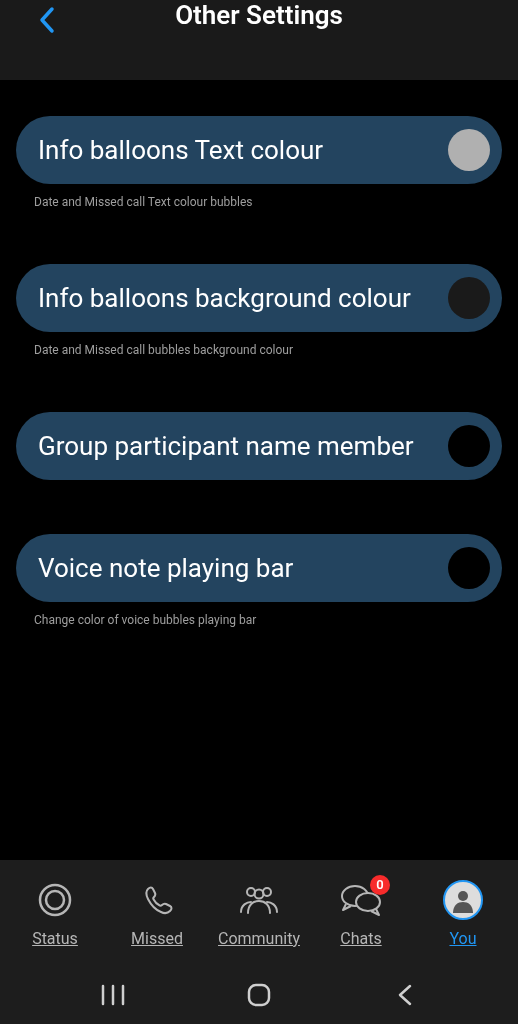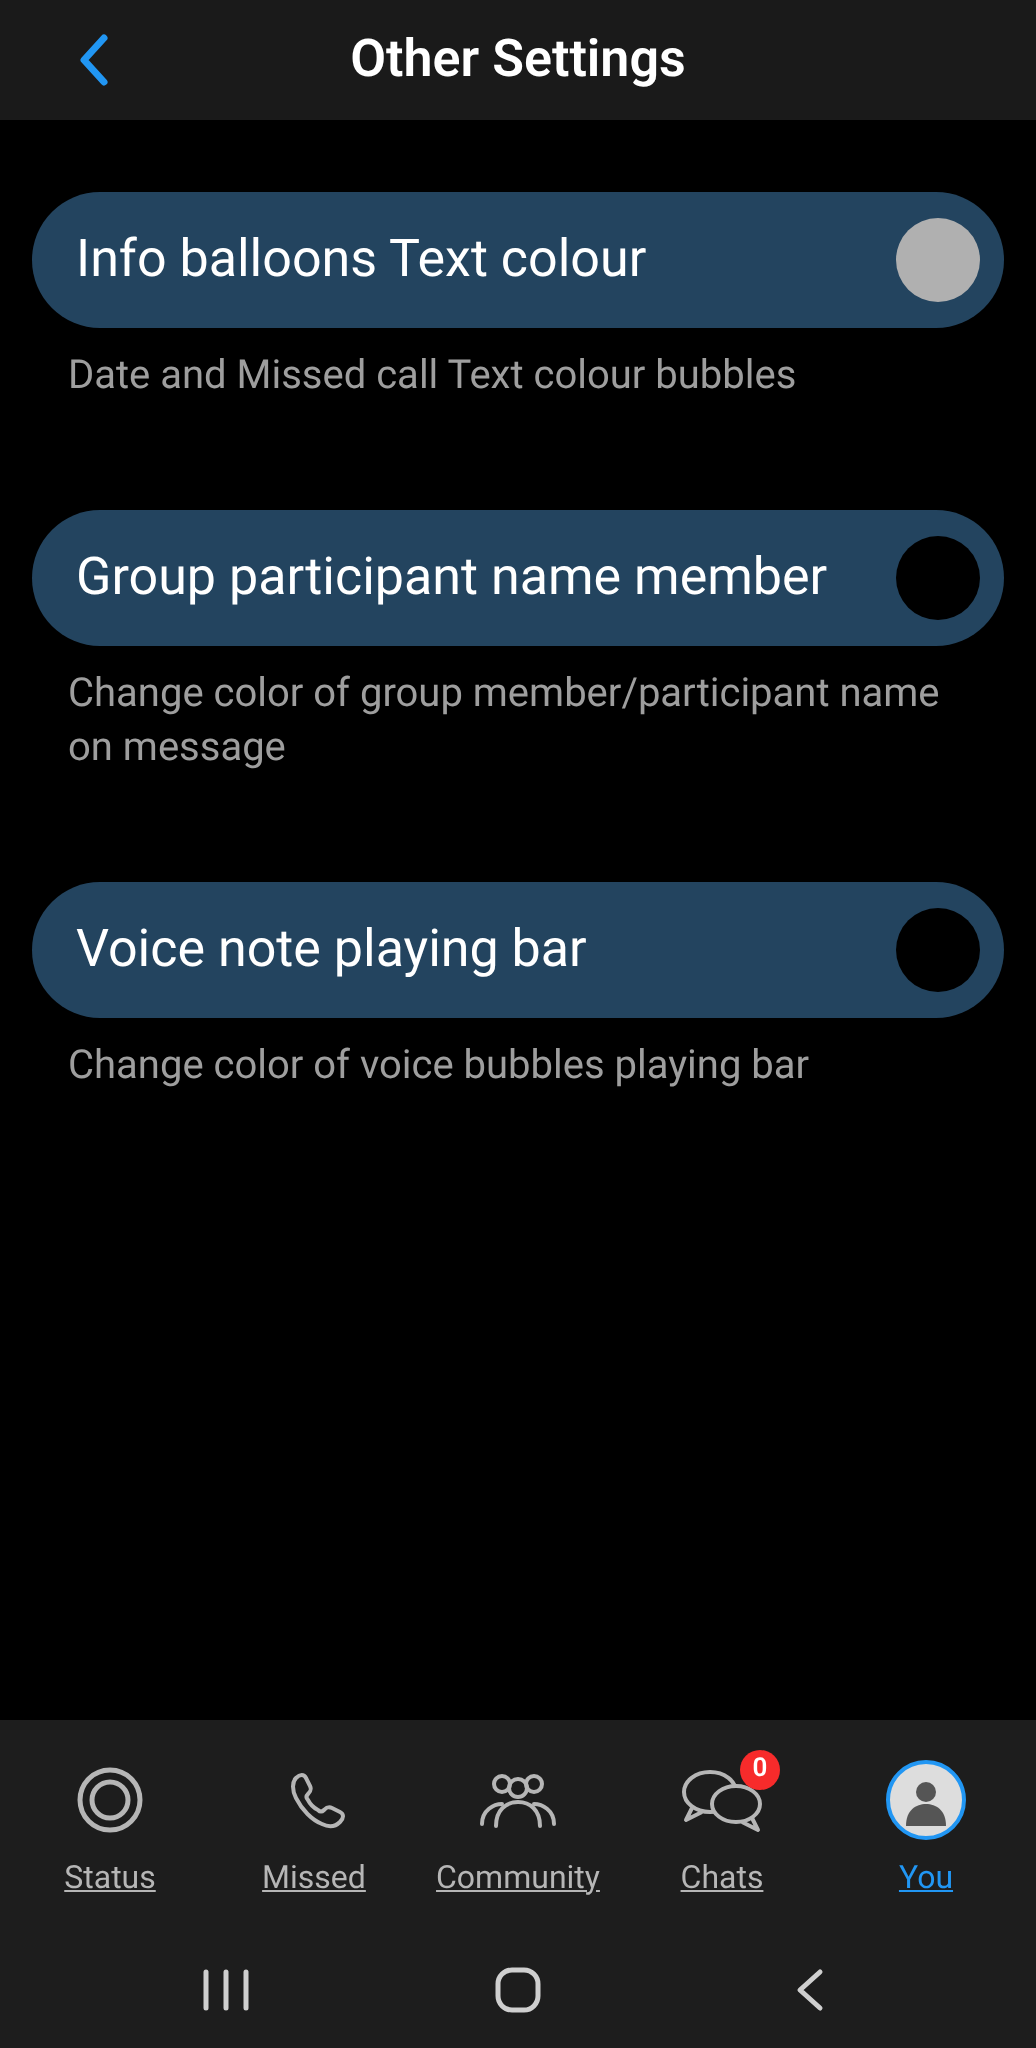--- a/index.html
+++ b/index.html
@@ -1,24 +1,24 @@
 <!DOCTYPE html>
 <html><head>
 <meta charset="utf-8">
 <style>
   * { margin: 0; padding: 0; box-sizing: border-box; }
   html, body { width: 518px; height: 1024px; background: #000; font-family: -apple-system, Roboto, Arial, sans-serif; overflow: hidden; }
   .screen { width: 518px; height: 1024px; display: flex; flex-direction: column; background: #000; }
 
   
   .topbar {
-    height: 60px;
+    height: 80px;
     background: #1a1a1a;
     display: flex;
-    align-items: center;
+    align-items: flex-start;
     padding: 0 27px;
     position: relative;
   }
   .back-icon {
     width: 40px; height: 40px;
     display: flex; align-items: center; justify-content: center;
   }
   .topbar-title {
     position: absolute;
     left: 0; right: 0;
@@ -50,21 +50,21 @@
     font-size: 26px;
     font-weight: 400;
   }
   .color-swatch {
     width: 42px; height: 42px;
     border-radius: 50%;
     flex-shrink: 0;
   }
   .setting-desc {
     color: #9e9e9e;
-    font-size: 20px;
+    font-size: 12px;
     line-height: 1.35;
     padding: 10px 12px 0 18px;
   }
 
   
   .tabbar {
     background: #1d1d1d;
     height: 106px;
     display: flex;
     align-items: center;
@@ -142,27 +142,33 @@
   <div class="content">
 
     <div class="setting-block">
       <div class="setting-pill">
         <span class="setting-pill-label">Info balloons Text colour</span>
         <span class="color-swatch" style="background:#b0b0b0"></span>
       </div>
       <div class="setting-desc">Date and Missed call Text colour bubbles</div>
     </div>
 
+    <div class="setting-block">
+      <div class="setting-pill">
+        <span class="setting-pill-label">Info balloons background colour</span>
+        <span class="color-swatch" style="background:#1a1a1a"></span>
+      </div>
+      <div class="setting-desc">Date and Missed call bubbles background colour</div>
+    </div>
 
     <div class="setting-block">
       <div class="setting-pill">
         <span class="setting-pill-label">Group participant name member</span>
         <span class="color-swatch" style="background:#000000"></span>
       </div>
-      <div class="setting-desc">Change color of group member/participant name on message</div>
     </div>
 
     <div class="setting-block">
       <div class="setting-pill">
         <span class="setting-pill-label">Voice note playing bar</span>
         <span class="color-swatch" style="background:#000000"></span>
       </div>
       <div class="setting-desc">Change color of voice bubbles playing bar</div>
     </div>
 

